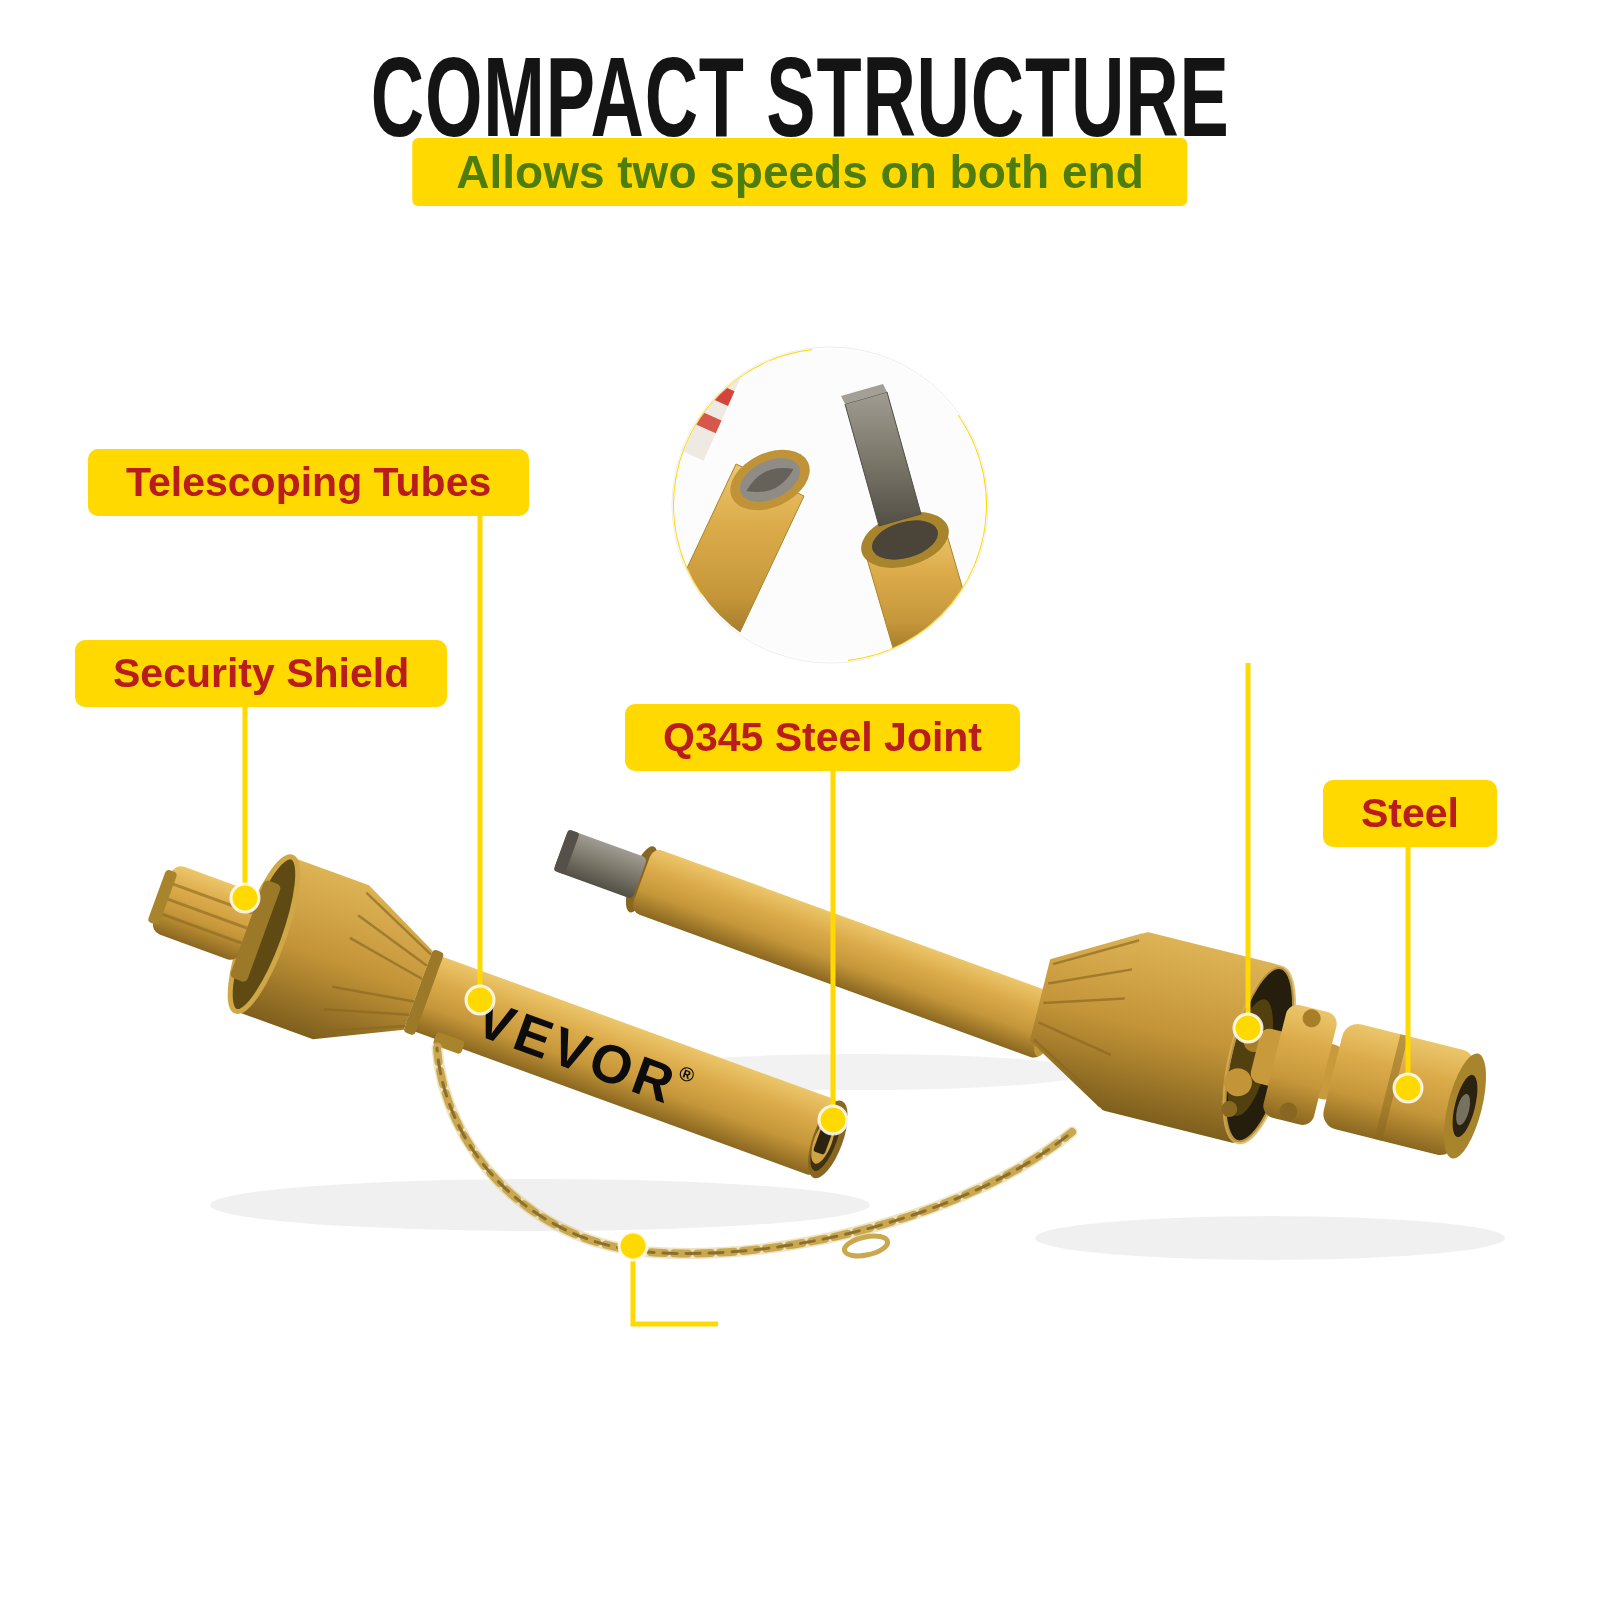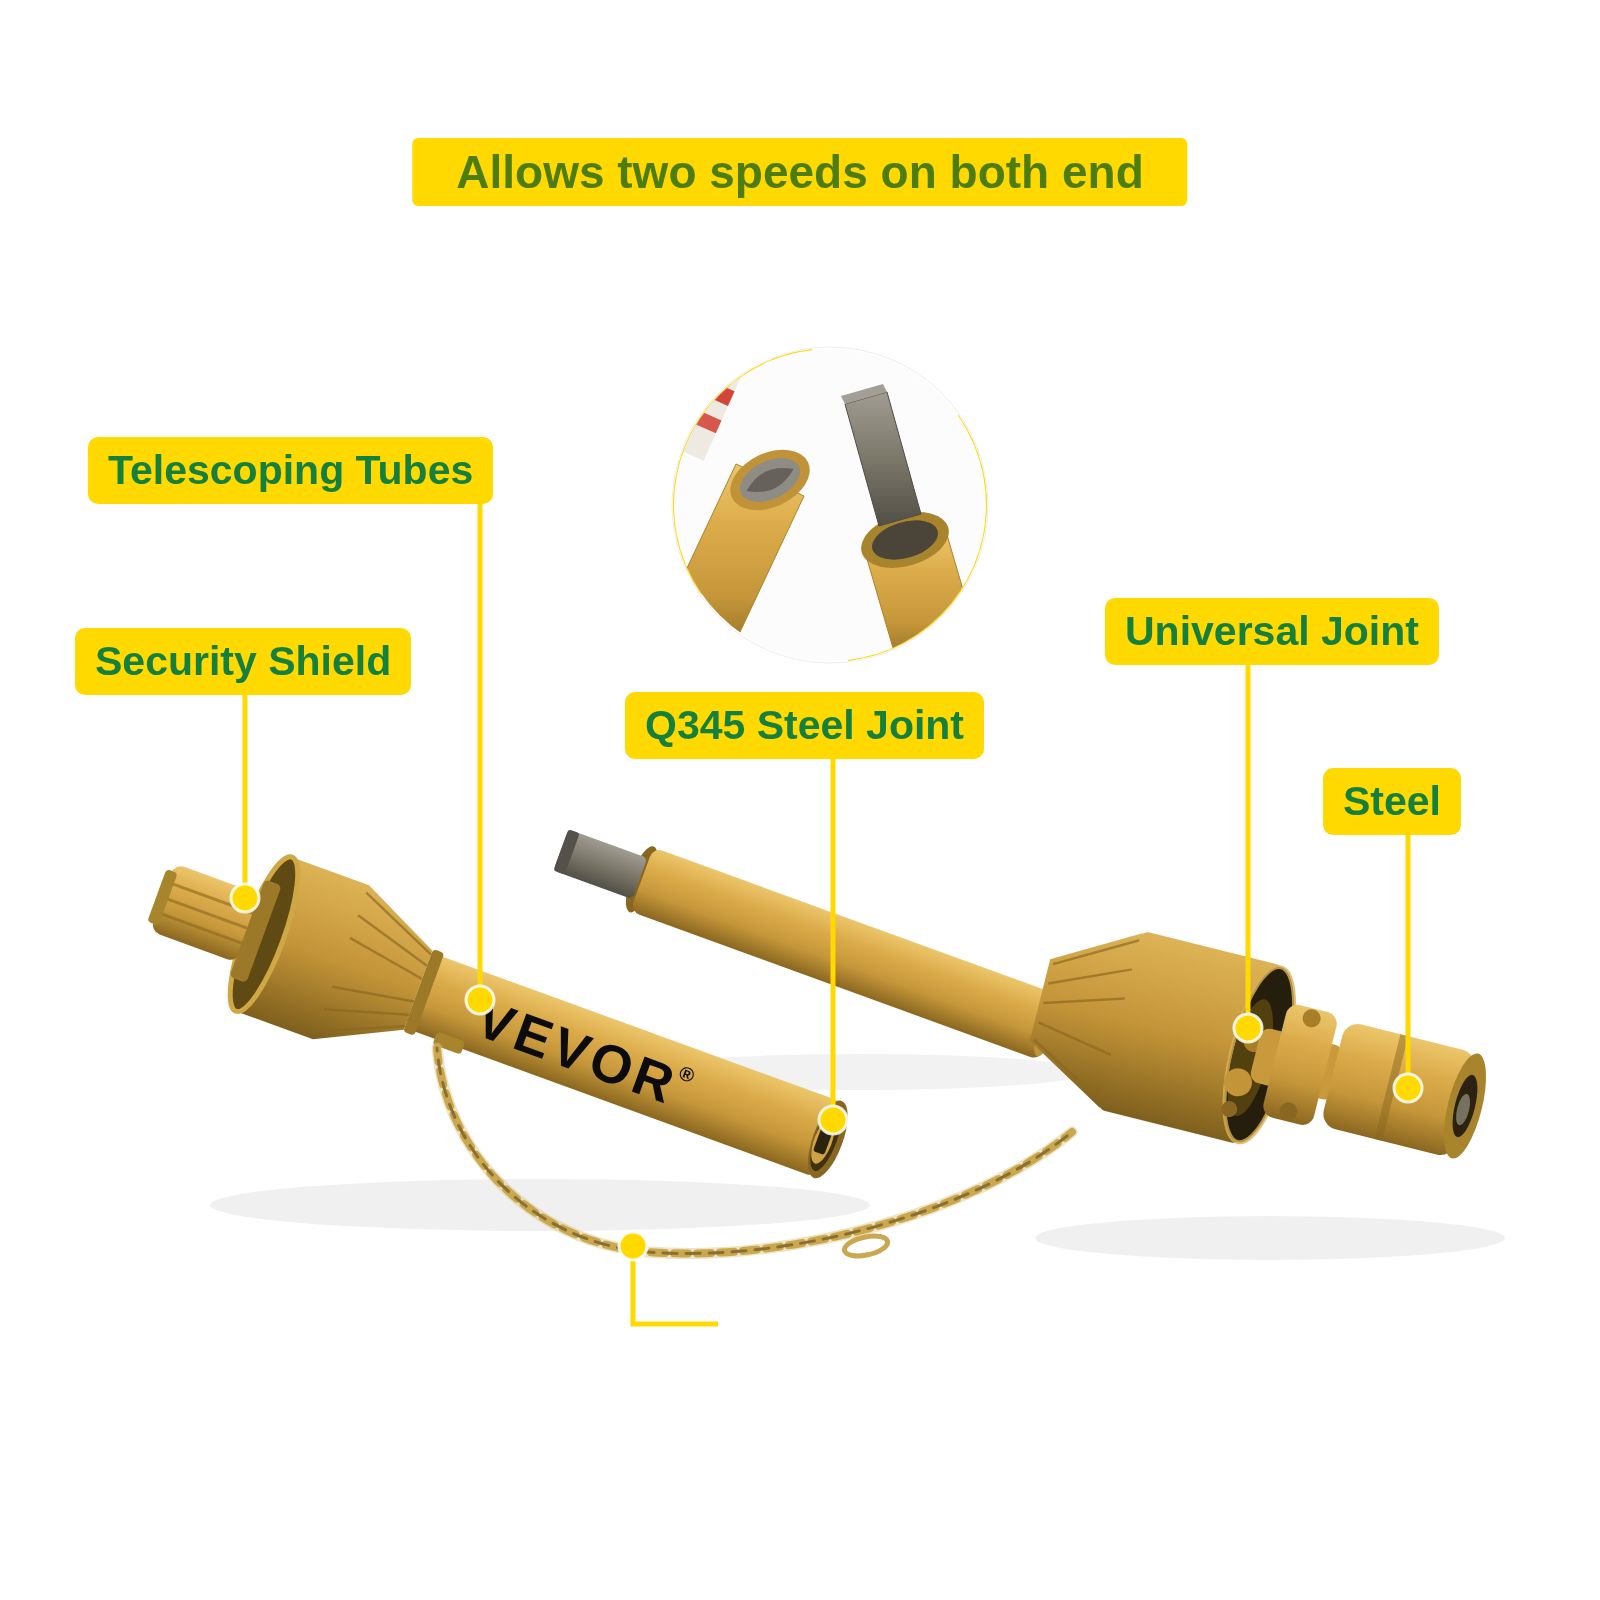--- a/index.html
+++ b/index.html
@@ -11,36 +11,39 @@
   .title-text {
     display:inline-block; font-size:88px; font-weight:bold; color:#141414;
     letter-spacing:1px; white-space:nowrap; transform:scale(0.84,1.28); transform-origin:center top;
   }
   .subtitle {
     position:absolute; top:138px; left:800px; transform:translateX(-50%);
     background:#ffd900; color:#4d7c0f; font-size:46px; font-weight:bold;
     padding:7px 44px; border-radius:6px; white-space:nowrap;
   }
   .callout {
-    position:absolute; background:#ffd900; color:#15803d; font-size:41px;
-    font-weight:bold; padding:10px 20px; border-radius:10px; white-space:nowrap;
+    position:absolute; background:#ffd900; color:#b91c1c; font-size:41px;
+    font-weight:bold; padding:10px 38px; border-radius:10px; white-space:nowrap;margin-top:12px;
   }
   .co-telescoping { left:88px;  top:437px; }
   .co-shield      { left:75px;  top:628px; }
   .co-q345       { left:625px; top:692px; }
   .co-ujoint      { left:1105px; top:598px; }
   .co-yoke        { left:1323px; top:768px; }
   .co-chain       { left:718px; top:1290px; }
   svg.scene { position:absolute; left:0; top:0; width:1600px; height:1600px; }
 </style>
 </head>
 <body>
 
 <div class="stage">
 
+  <div class="title-wrap">
+    <span class="title-text">COMPACT STRUCTURE</span>
+  </div>
 
   <div class="subtitle">Allows two speeds on both end</div>
 
   <svg class="scene" viewBox="0 0 1600 1600">
     <defs>
       <linearGradient id="gradTube" x1="0" y1="0" x2="0" y2="1">
         <stop offset="0" stop-color="#ecc66b"></stop>
         <stop offset="0.3" stop-color="#dcac4b"></stop>
         <stop offset="0.65" stop-color="#c6973a"></stop>
         <stop offset="1" stop-color="#8a6720"></stop>
@@ -191,16 +194,15 @@
       <circle cx="833" cy="1120" r="14"></circle>
       <circle cx="1248" cy="1028" r="14"></circle>
       <circle cx="1408" cy="1088" r="14"></circle>
       <circle cx="633" cy="1246" r="14"></circle>
     </g>
   </svg>
 
   <div class="callout co-telescoping">Telescoping Tubes</div>
   <div class="callout co-shield">Security Shield</div>
   <div class="callout co-q345">Q345 Steel Joint</div>
-  <div class="callout co-ujoint">Universal Joint</div>
   <div class="callout co-yoke">Steel</div>
 
 </div>
 
 </body></html>

